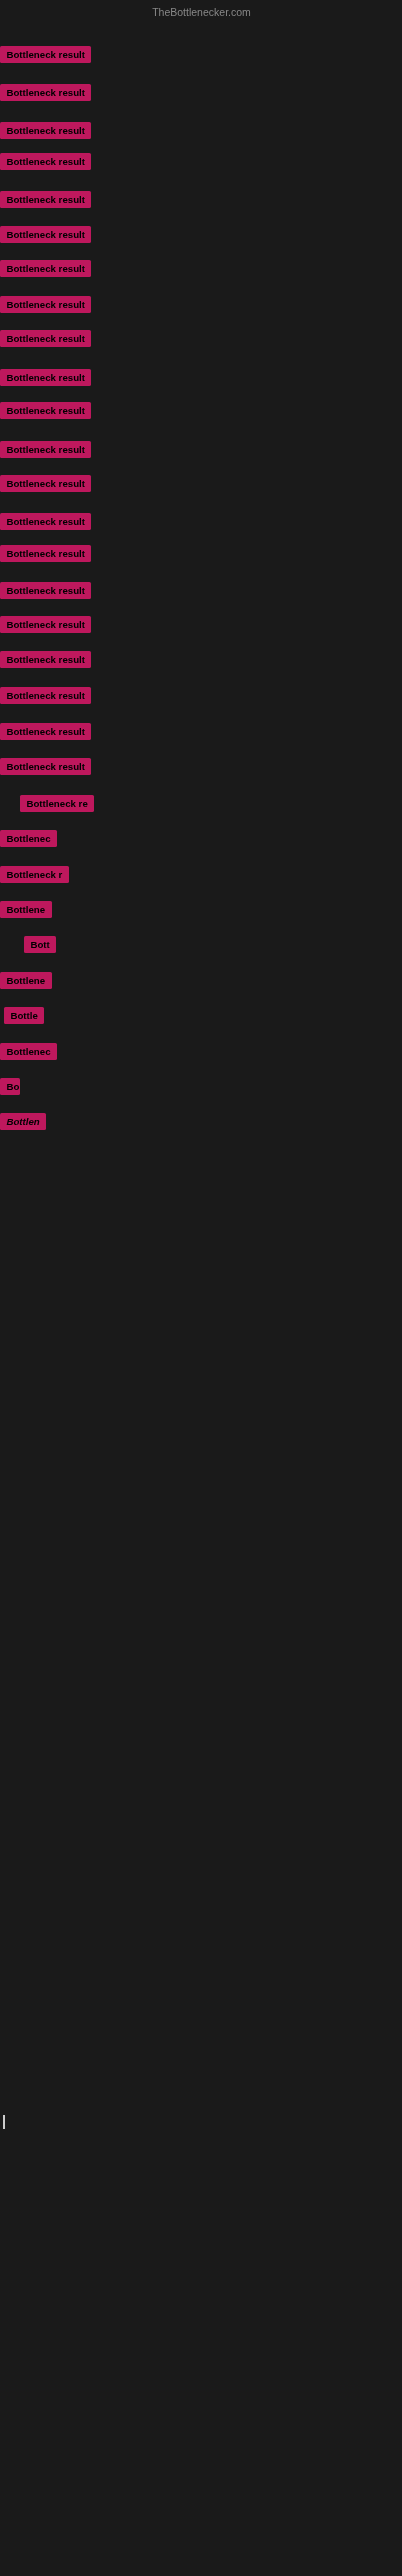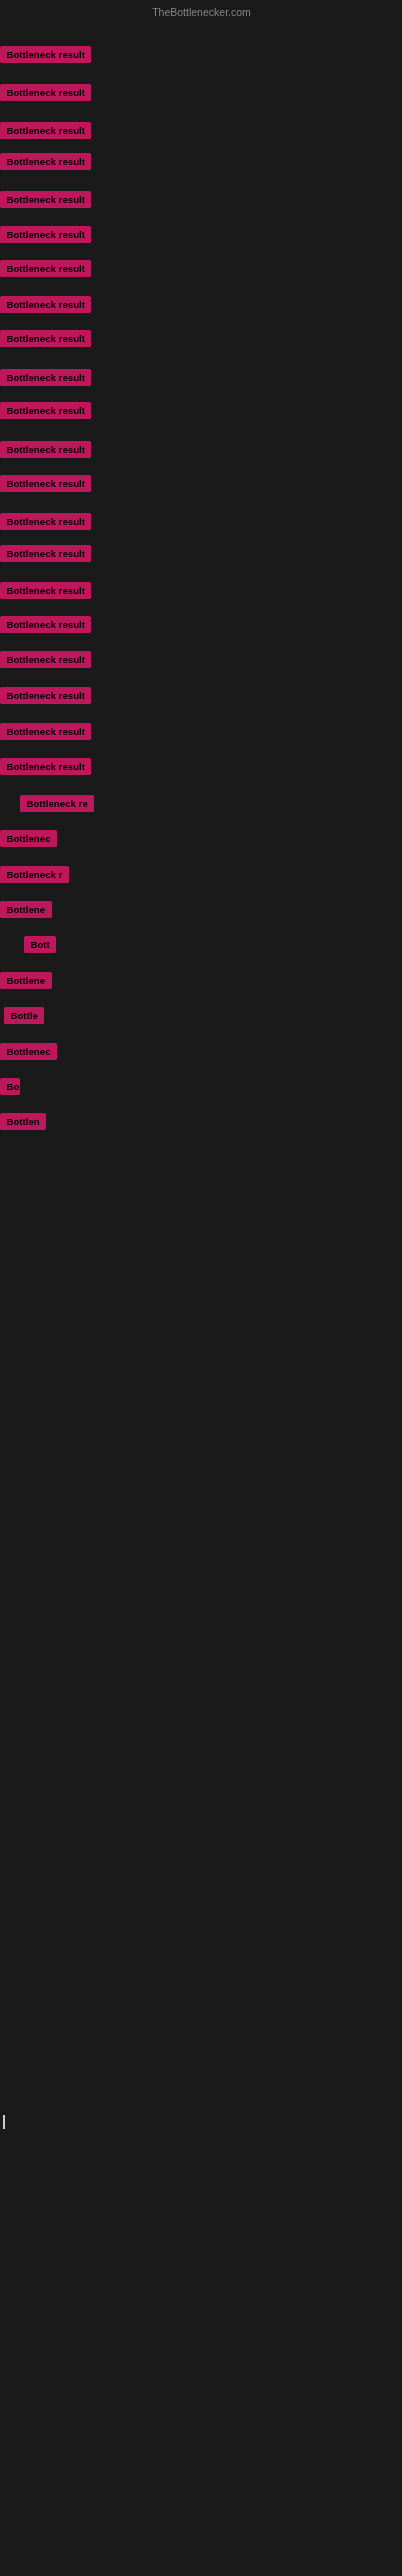--- a/index.html
+++ b/index.html
@@ -140,17 +140,17 @@
     <div class="bottleneck-item" style="top: 969px; left: 4px;">
       <div class="bottleneck-badge" style="max-width: 42px;">Bottle</div>
     </div>
     <div class="bottleneck-item" style="top: 1005px; left: 0px;">
       <div class="bottleneck-badge" style="max-width: 60px;">Bottlenec</div>
     </div>
     <div class="bottleneck-item" style="top: 1040px; left: 0px;">
       <div class="bottleneck-badge" style="max-width: 20px;">Bo</div>
     </div>
     <div class="bottleneck-item" style="top: 1075px; left: 0px;">
-      <div class="bottleneck-badge" style="max-width: 47px;">Bottlen</div>
+      <div class="bottleneck-badge" style="max-width: 47px; font-style: italic;">Bottlen</div>
     </div>
     <div class="cursor-line" style="top: 2077px;"></div>
   </div>
 
 
 </body></html>

